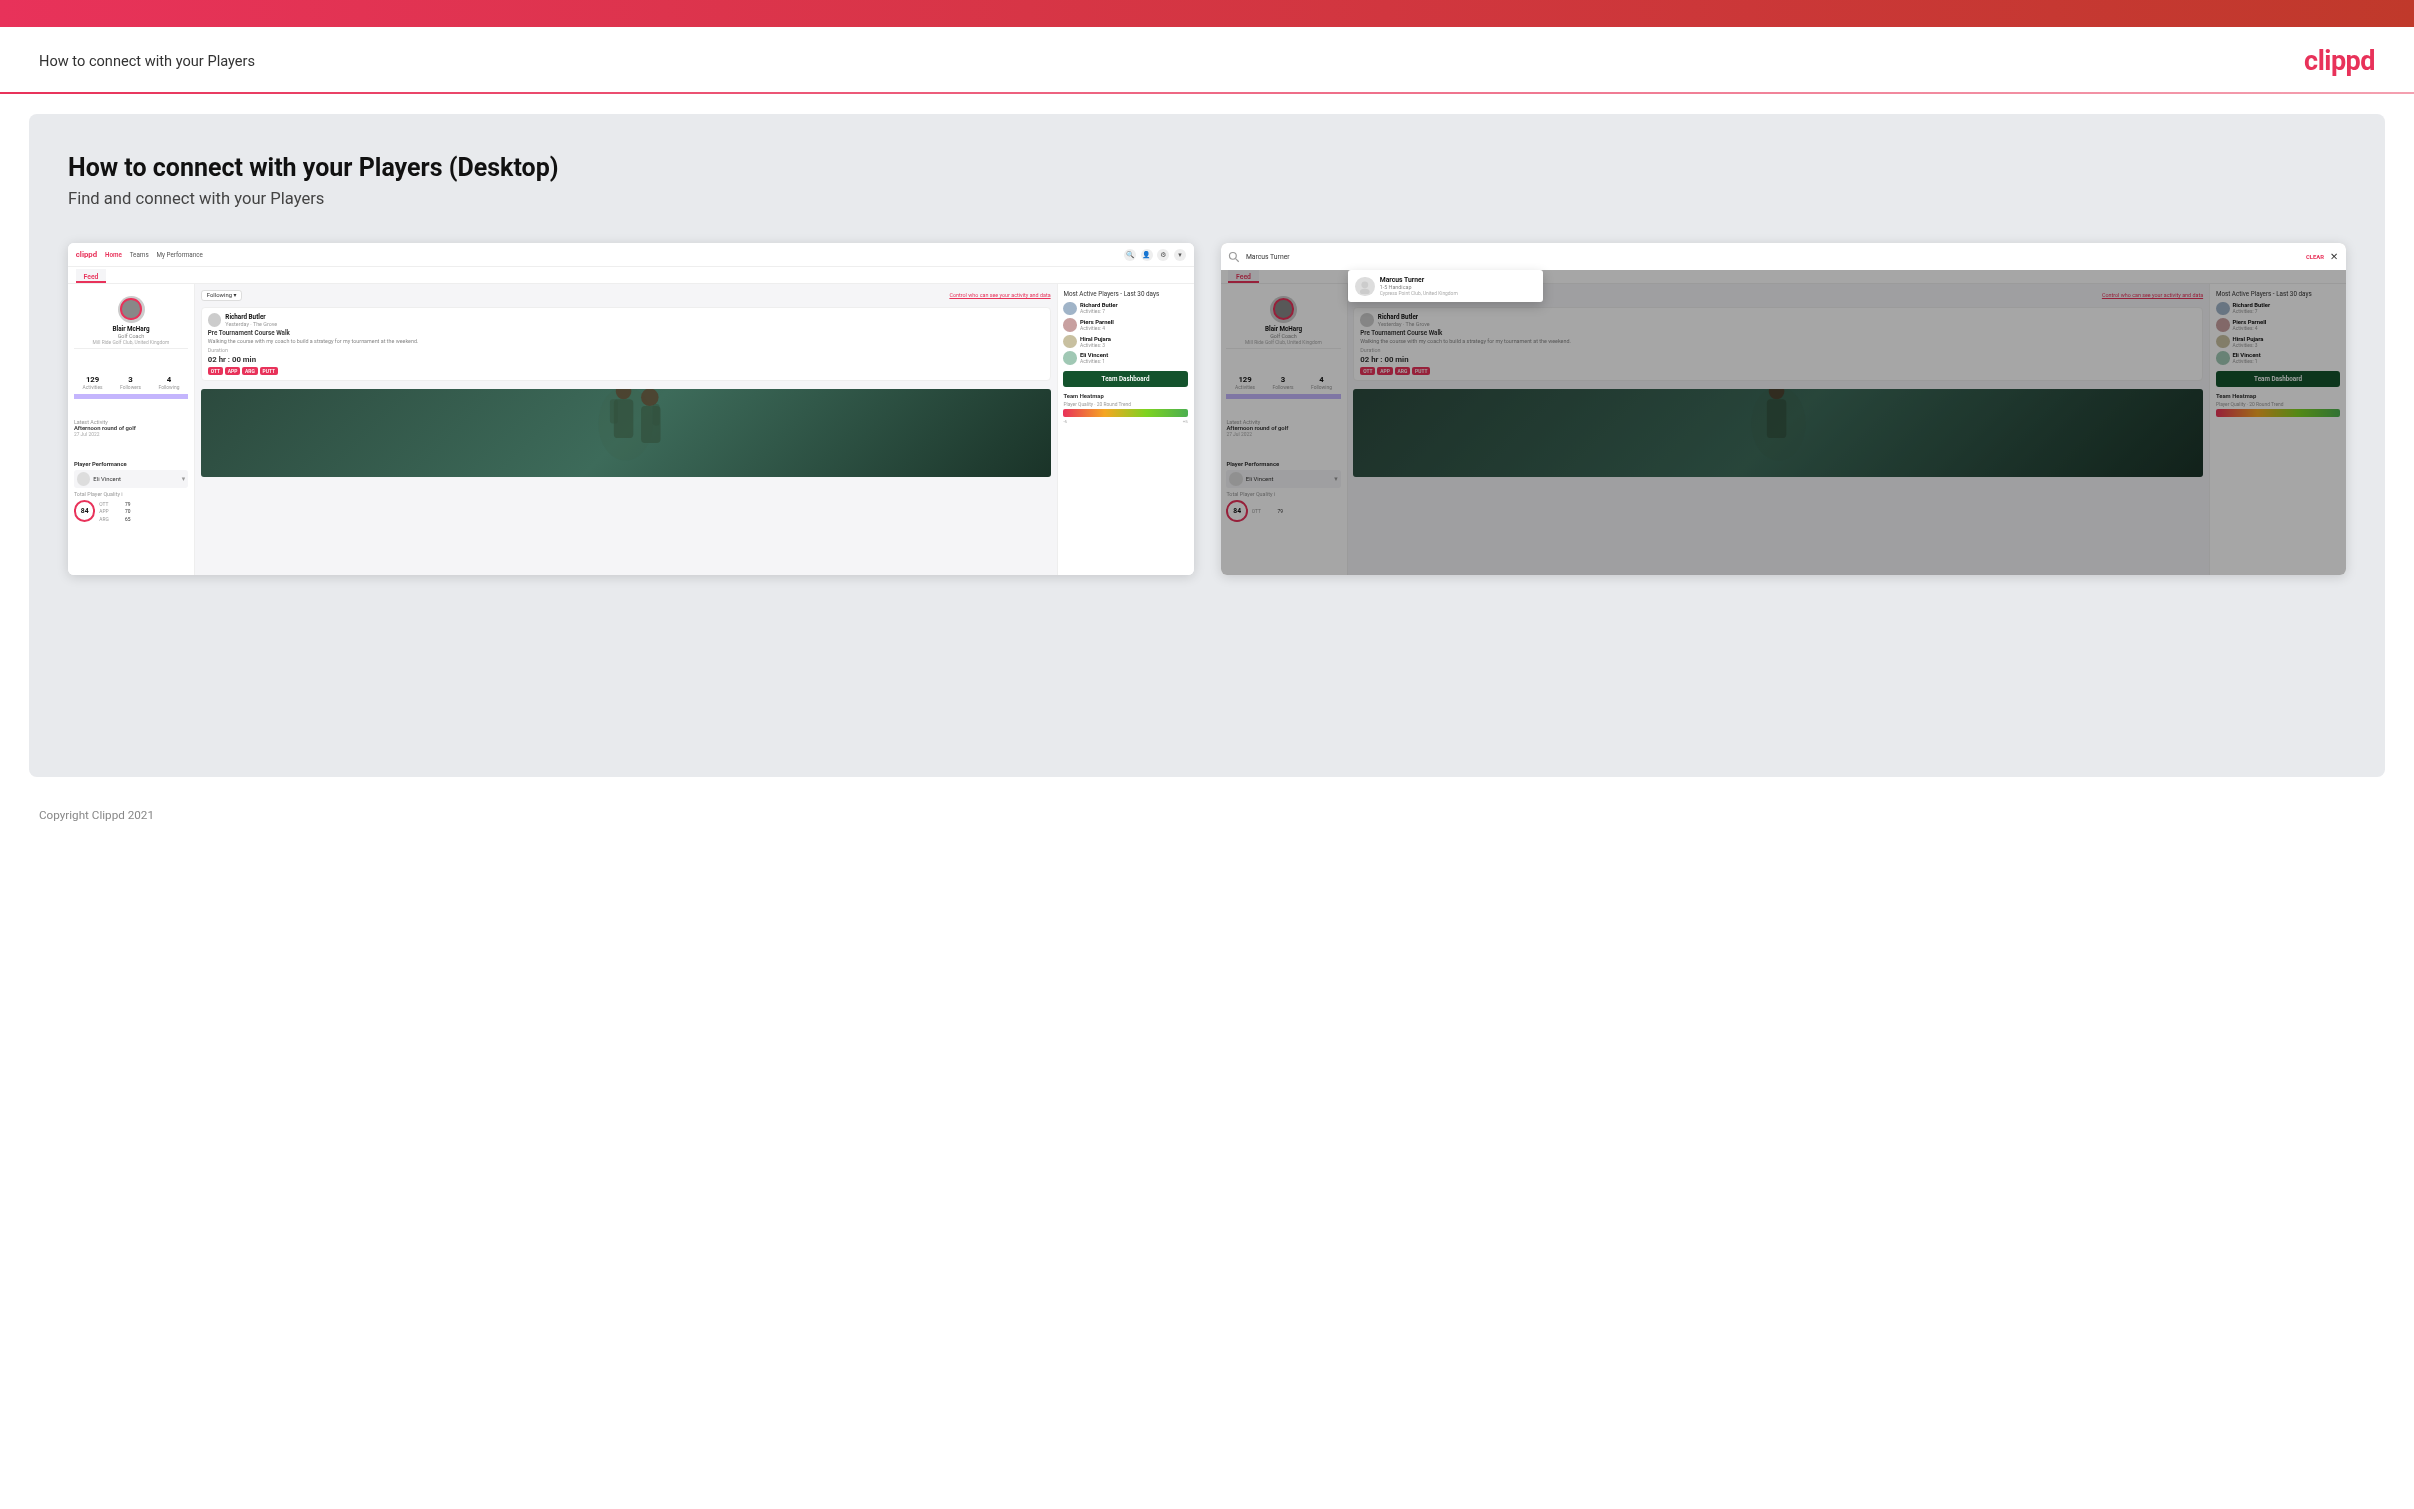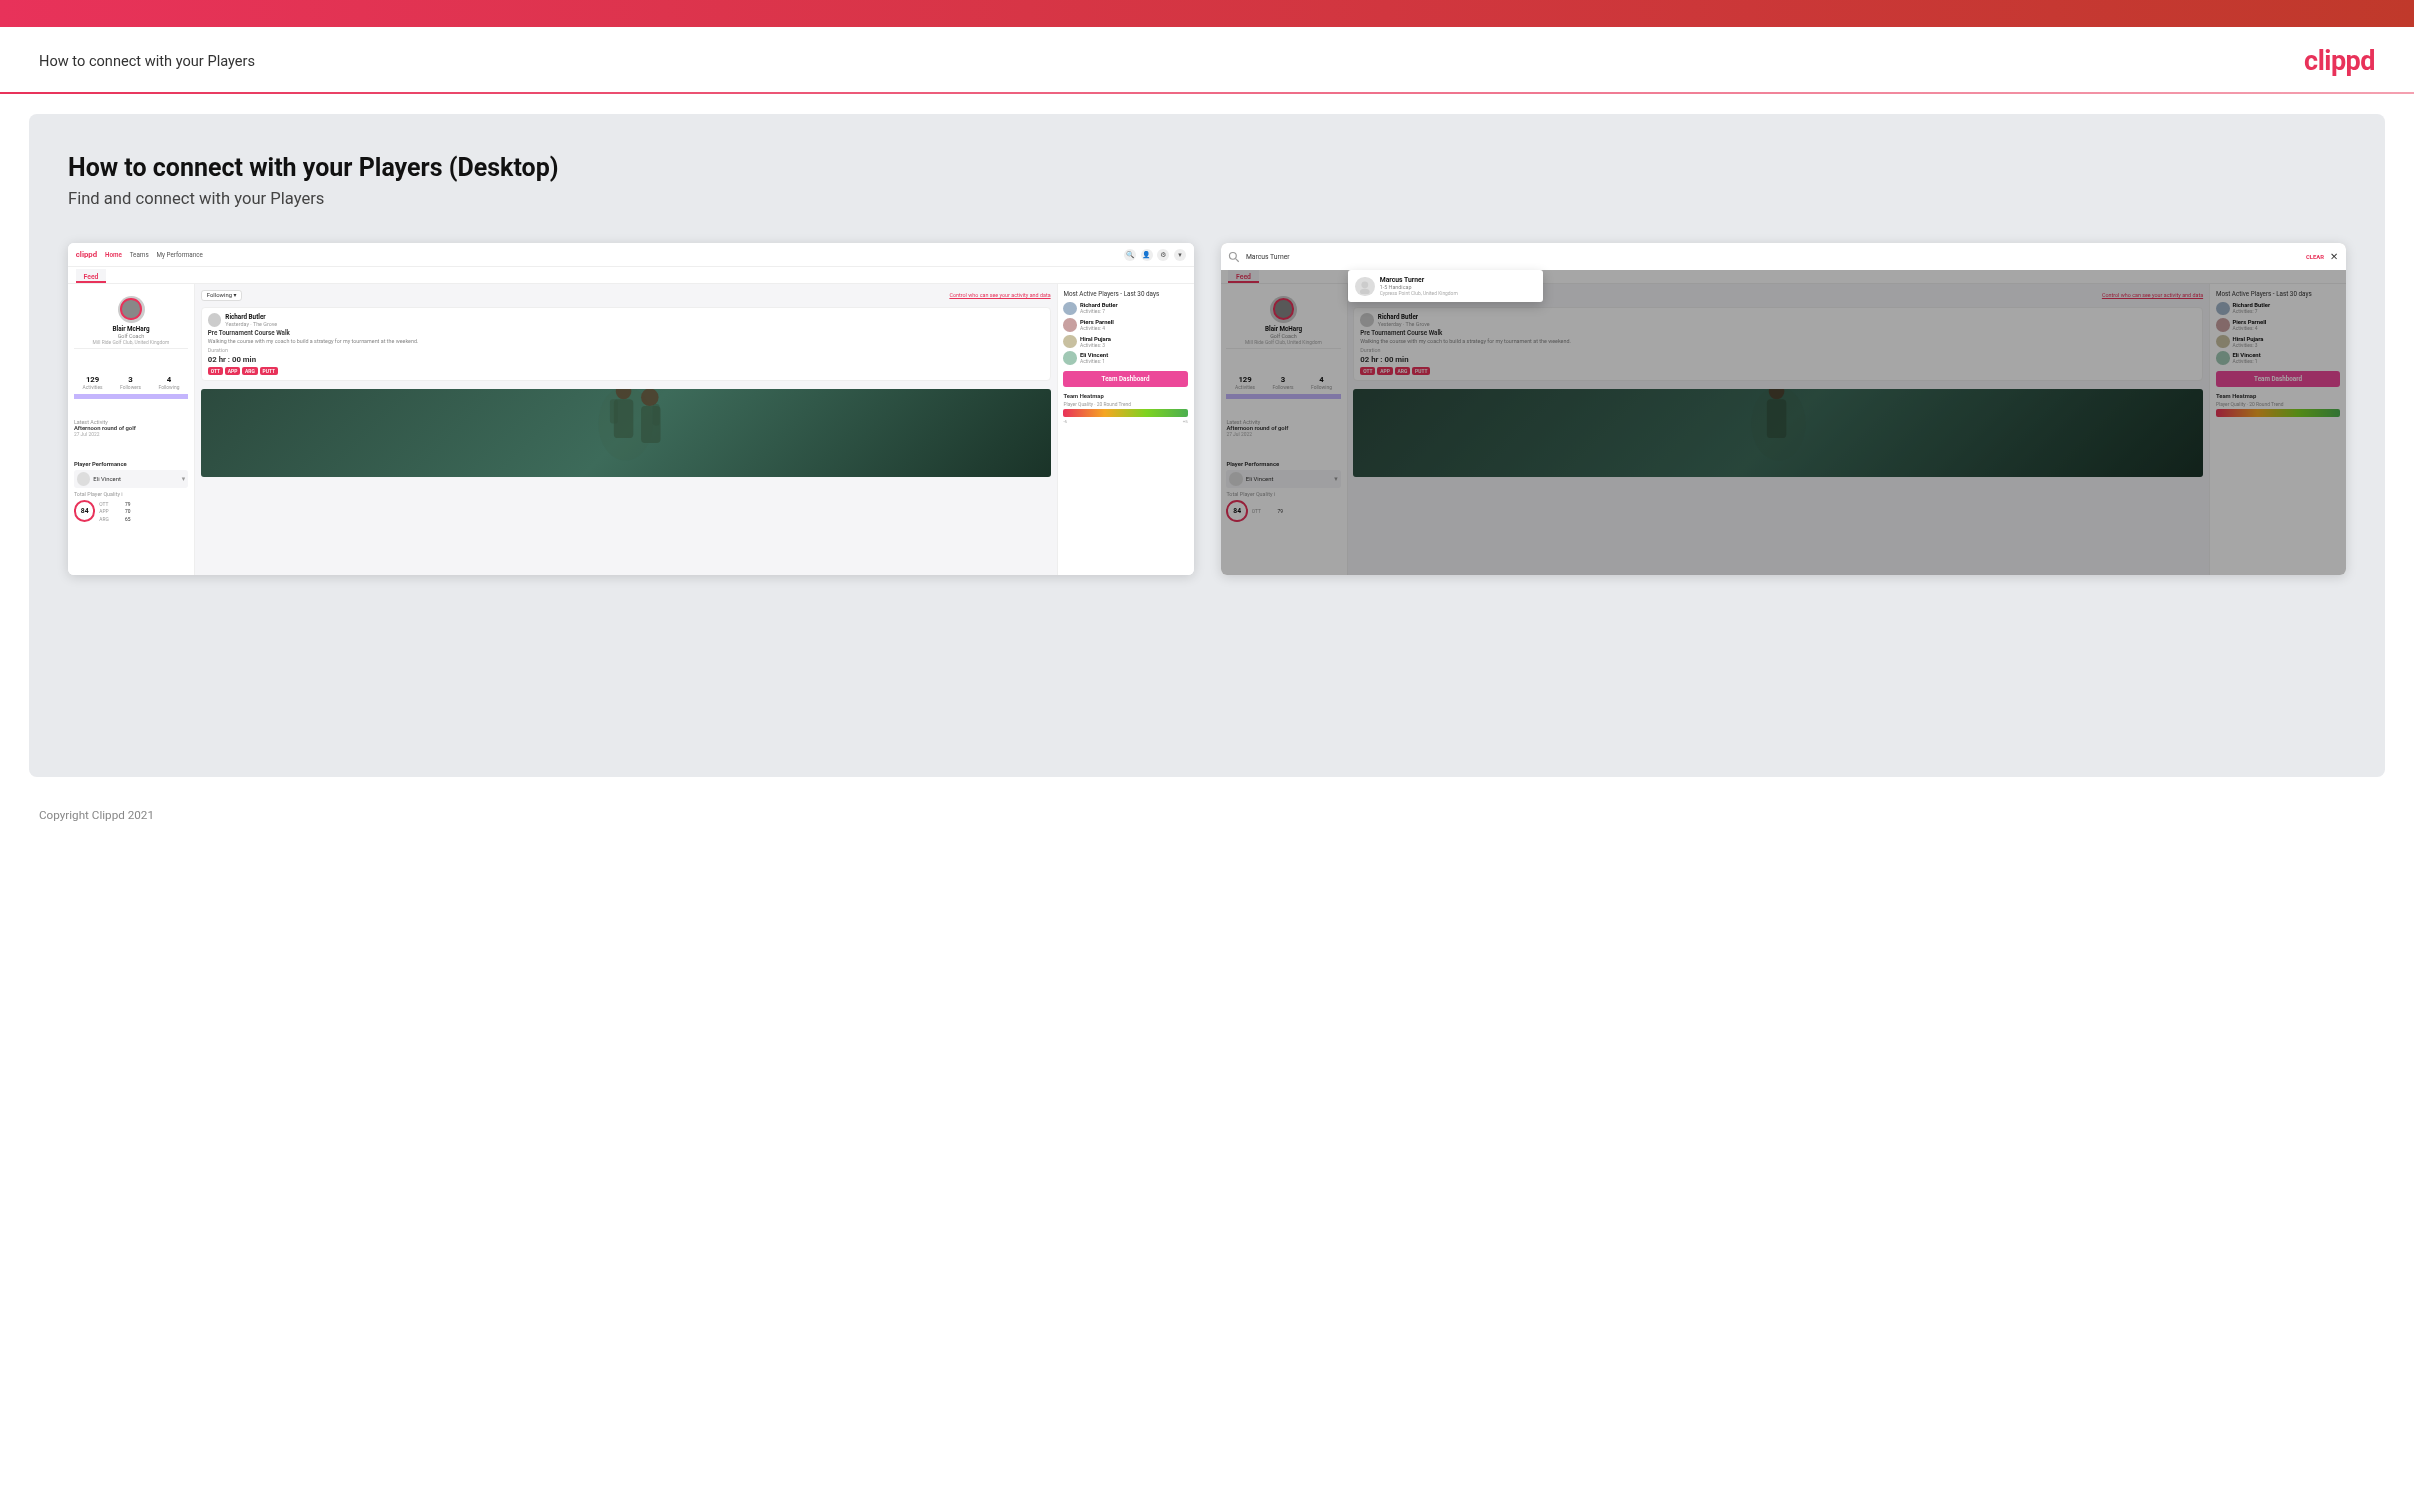--- a/index.html
+++ b/index.html
@@ -466,21 +466,21 @@
       font-size: 5.9px;
       font-weight: 700;
       color: #111;
     }
     .player-act {
       font-size: 4.9px;
       color: #999;
     }
 
     .team-dash-btn {
-      background: #ec4899;
+      background: #14532d;
       color: #fff;
       border: none;
       border-radius: 2.9px;
       padding: 3.9px 0;
       font-size: 6.3px;
       font-weight: 600;
       width: 100%;
       text-align: center;
       margin-bottom: 5.9px;
     }

